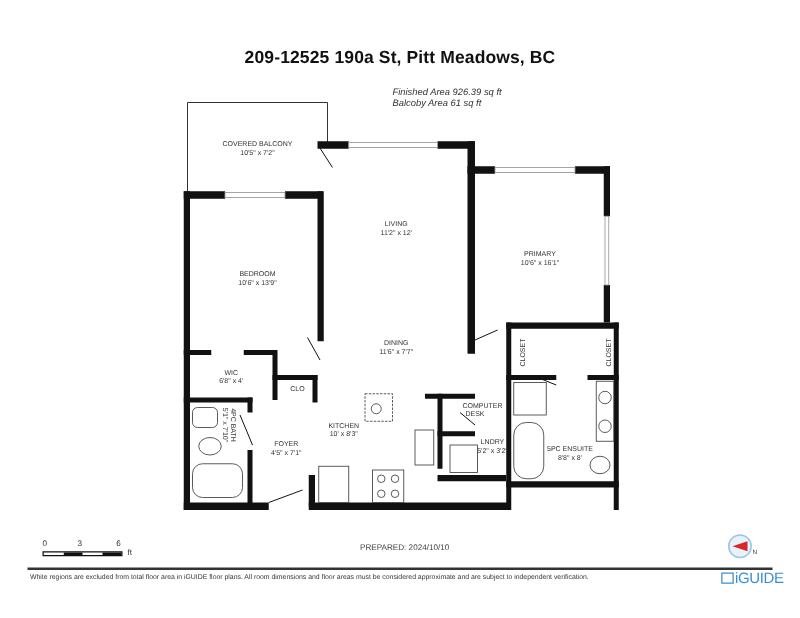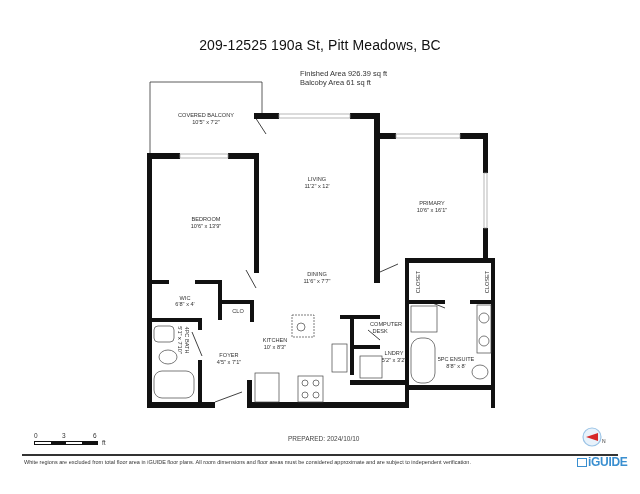--- a/index.html
+++ b/index.html
@@ -1,31 +1,31 @@
 <!DOCTYPE html>
 <html><head>
 <meta charset="utf-8">
 <style>
   html, body { margin: 0; padding: 0; background: #ffffff; }
   body { width: 640px; height: 494px; position: relative; overflow: hidden;
          font-family: "Liberation Sans", sans-serif; color: #222; }
   .title { position: absolute; left: 0; width: 640px; top: 37px; text-align: center;
-           font-weight: normal; font-size: 14px; letter-spacing: 0.1px; color: #111; }
-  .areas { position: absolute; left: 300px; top: 69px; font-size: 7.5px; line-height: 9px; color: #333; }
+           font-weight: bold; font-size: 14px; letter-spacing: 0.1px; color: #111; }
+  .areas { position: absolute; left: 314px; top: 69px; font-size: 7.5px; line-height: 9px; color: #333; font-style: italic; }
   .plan { position: absolute; left: 0; top: 0; }
   .room-label { font-family: "Liberation Sans", sans-serif; font-size: 5.6px; fill: #333; text-anchor: middle; }
   .scale { position: absolute; left: 34px; top: 432px; font-size: 6.5px; color: #333; }
   .scale-nums span { position: absolute; top: 0; }
   .scale-bar { position: absolute; top: 9px; left: 0; height: 4px; width: 64px; border: 1px solid #111; box-sizing: border-box; display: flex; }
   .scale-bar i { flex: 1; }
   .scale-bar i:nth-child(2n) { background: #111; }
   .prepared { position: absolute; left: 288px; top: 435px; font-size: 6.5px; color: #444; }
   .footer-rule { position: absolute; left: 22px; width: 596px; top: 454px; height: 2px; background: #333; }
   .disclaimer { position: absolute; left: 24px; top: 459px; font-size: 5.5px; color: #333; }
-  .brand { position: absolute; left: 577px; top: 455px; font-size: 12px; font-weight: bold; color: #3a8fd0; letter-spacing: -0.3px; }
+  .brand { position: absolute; left: 577px; top: 455px; font-size: 12px; font-weight: normal; color: #3a8fd0; letter-spacing: -0.3px; }
   .brand b { display: inline-block; width: 10px; height: 9px; border: 1.5px solid #3a8fd0; box-sizing: border-box; margin-right: 1px; vertical-align: -1px; }
   .compass { position: absolute; left: 580px; top: 425px; }
 </style>
 </head>
 <body>
 
 <div class="title">209-12525 190a St, Pitt Meadows, BC</div>
 <div class="areas">
   <div>Finished Area 926.39 sq ft</div>
   <div>Balcoby Area 61 sq ft</div>

